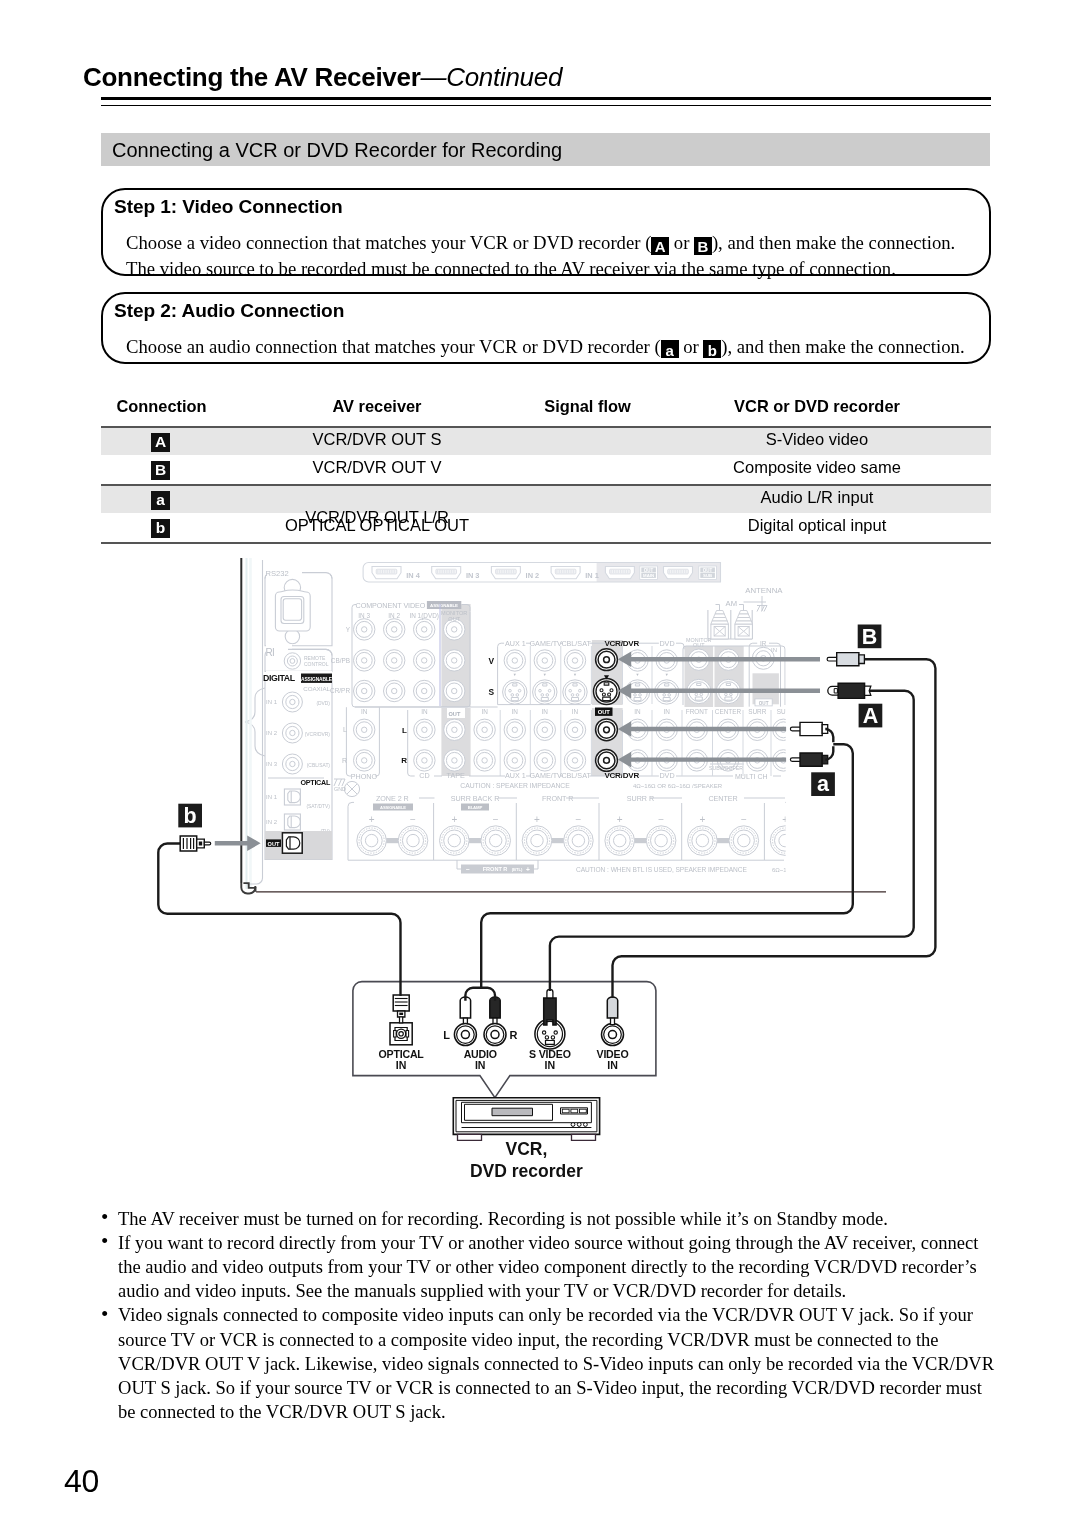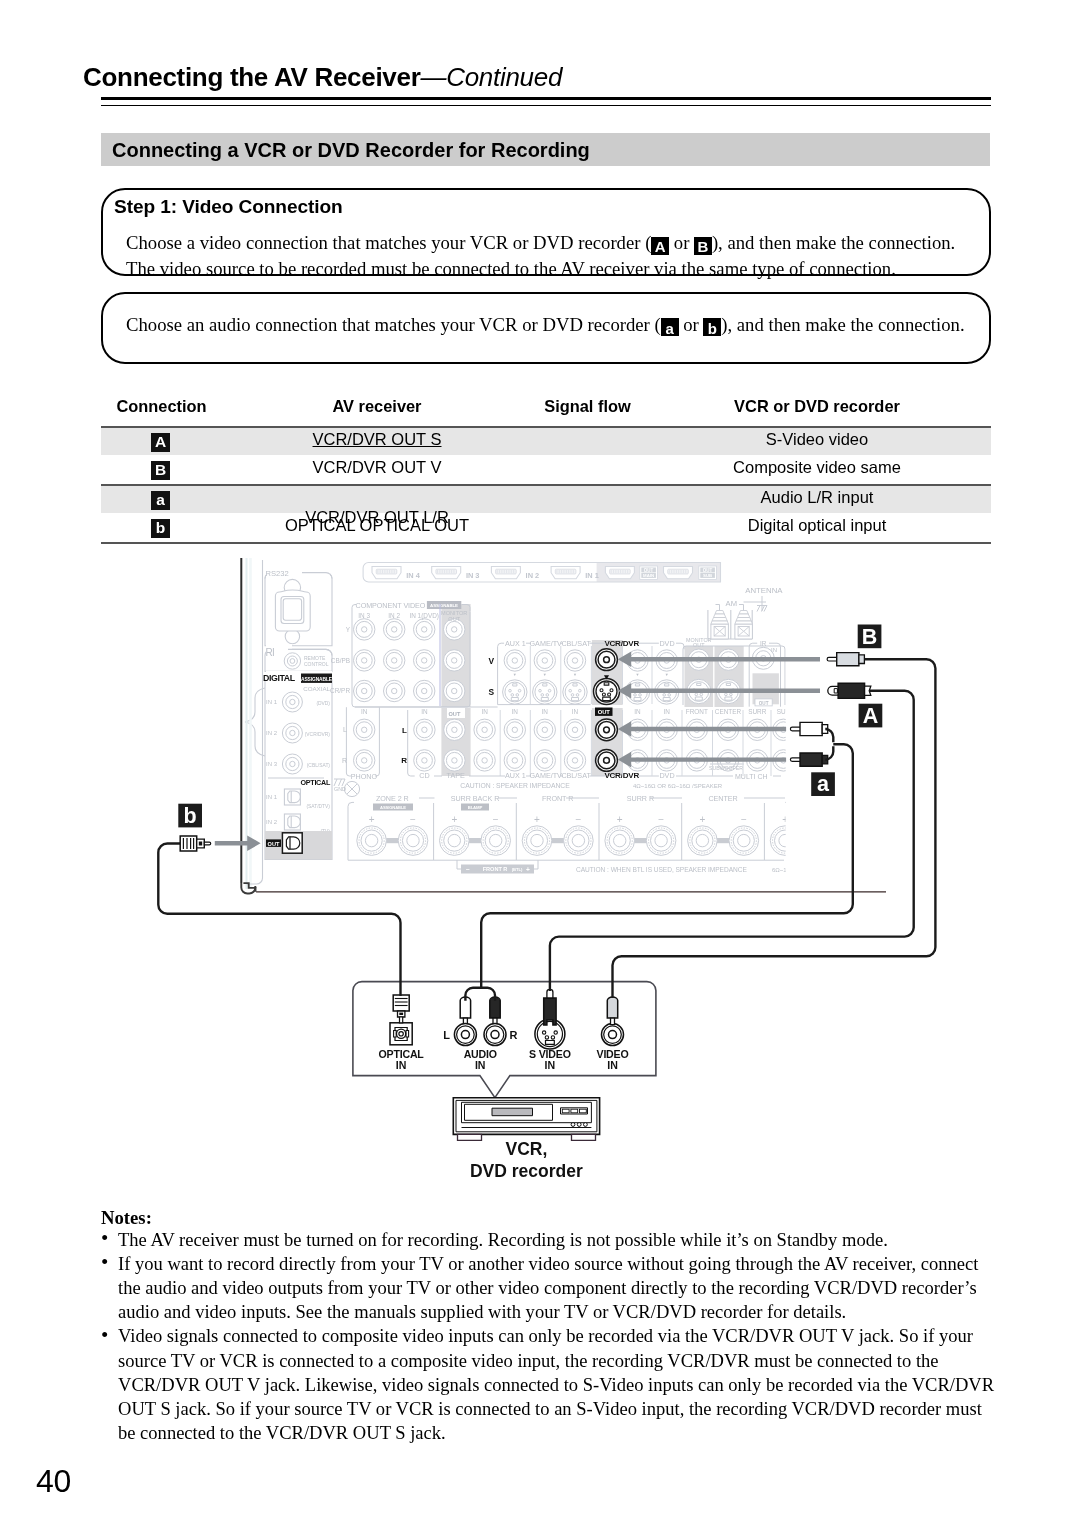--- a/index.html
+++ b/index.html
@@ -3,85 +3,85 @@
 <meta charset="utf-8">
 <style>
   html,body{margin:0;padding:0;}
   body{width:1080px;height:1526px;background:#fff;-webkit-font-smoothing:antialiased;font-family:"Liberation Serif",serif;position:relative;overflow:hidden;}
   .page{position:absolute;left:0;top:0;width:1080px;height:1526px;}
   #hdr-title{position:absolute;left:83px;top:62px;font-family:"Liberation Sans",sans-serif;font-weight:bold;font-size:26px;letter-spacing:-0.3px;white-space:nowrap;}
   #hdr-title i{font-style:italic;font-weight:normal;}
   .rule-thick{position:absolute;left:101px;top:97px;width:890px;height:3px;background:#000;}
   .rule-thin{position:absolute;left:101px;top:105px;width:890px;height:1.2px;background:#000;}
   #sec-bar{position:absolute;left:101px;top:133px;width:889px;height:33px;background:#ccc;}
-  #sec-bar span{position:absolute;left:11px;top:6px;font-family:"Liberation Sans",sans-serif;font-weight:bold;font-size:20px;}
+  #sec-bar span{position:absolute;left:11px;top:6px;font-family:"Liberation Sans",sans-serif;font-weight:normal;font-size:20px;}
 
   .stepbox{position:absolute;left:101px;border:2.2px solid #000;border-radius:24px;box-sizing:border-box;width:890px;}
   .step-title{font-family:"Liberation Sans",sans-serif;font-weight:bold;font-size:19.1px;margin:0 0 1px 0;padding:0;letter-spacing:-0.1px;}
   .step-body{font-family:"Liberation Serif",serif;font-size:18.7px;line-height:25.5px;margin:12px;}
   .tag{display:inline-block;background:#000;color:#fff;font-family:"Liberation Sans",sans-serif;font-weight:bold;text-align:center;line-height:1;vertical-align:-1px;}
   .tagA{width:17.8px;height:18px;font-size:15px;padding-top:2.5px;box-sizing:border-box;vertical-align:-3px;}
   .taga{width:17.8px;height:18px;font-size:15px;padding-top:3px;box-sizing:border-box;vertical-align:-3px;}
 
 
   #tbl{position:absolute;left:101px;top:398px;width:890px;}
   .th{position:absolute;font-family:"Liberation Sans",sans-serif;font-weight:bold;font-size:16.4px;text-align:center;top:-1px;}
   .trule{position:absolute;left:0;width:890px;height:2px;background:#555;}
   .tband{position:absolute;left:0;width:890px;height:27px;background:#e6e6e6;}
   .tc{position:absolute;font-family:"Liberation Sans",sans-serif;font-size:16.5px;text-align:center;}
   .ctag{display:inline-block;background:#111;color:#fff;font-family:"Liberation Sans",sans-serif;font-weight:bold;text-align:center;width:18.7px;height:18.5px;font-size:15.5px;line-height:18.5px;position:relative;left:-1px;}
 
   #notes{position:absolute;left:101px;top:1206.5px;width:900px;font-family:"Liberation Serif",serif;}
   #notes-title{font-weight:bold;font-size:18.7px;line-height:21px;}
   .note{position:relative;padding-left:17px;font-size:18.55px;line-height:24.2px;}
   .note .bul{position:absolute;left:0px;top:-1.5px;font-size:21px;}
-  #pageno{position:absolute;left:36px;top:1463px;font-family:"Liberation Sans",sans-serif;font-size:32px;letter-spacing:-0.3px;}
+  #pageno{position:absolute;left:64px;top:1463px;font-family:"Liberation Sans",sans-serif;font-size:32px;letter-spacing:-0.3px;}
 </style>
 </head>
 <body>
 
 <div class="page">
   <div id="hdr-title"><span>Connecting the AV Receiver</span><i>—Continued</i></div>
   <div class="rule-thick"></div>
   <div class="rule-thin"></div>
   <div id="sec-bar">
       <span>Connecting a VCR or DVD Recorder for Recording</span>
     </div>
   <div class="stepbox" id="step1" style="top:188px;height:88px;padding:6px 12px 0 11px;">
     <div class="step-title">Step 1: Video Connection</div>
     <div class="step-body"><span>Choose a video connection that matches your VCR or DVD recorder (</span><span class="tag tagA">A</span><span> or </span><span class="tag tagA">B</span><span>), and then make the connection. The video source to be recorded must be connected to the AV receiver via the same type of connection.</span></div>
   </div>
   <div class="stepbox" id="step2" style="top:292px;height:72px;padding:6px 12px 0 11px;">
+    <div class="step-title">Step 2: Audio Connection</div>
     <div class="step-body"><span>Choose an audio connection that matches your VCR or DVD recorder (</span><span class="tag taga">a</span><span> or </span><span class="tag taga">b</span><span>), and then make the connection.</span></div>
   </div>
   <div id="tbl">
     <div class="th" style="left:0px;width:121px;">Connection</div>
     <div class="th" style="left:156px;width:240px;">AV receiver</div>
     <div class="th" style="left:386.5px;width:200px;">Signal flow</div>
     <div class="th" style="left:616px;width:200px;">VCR or DVD recorder</div>
     <div class="trule" style="top:28px;"></div>
     <div class="tband" style="top:30px;"></div>
     <div class="trule" style="top:86px;"></div>
     <div class="tband" style="top:88px;"></div>
     <div class="trule" style="top:144px;"></div>
     <div class="tc" style="left:0px;width:121px;top:34px;"><span class="ctag">A</span></div>
-    <div class="tc" style="left:156px;width:240px;top:32px;text-decoration:underline;">VCR/DVR OUT S</div>
+    <div class="tc" style="left:156px;width:240px;top:32px;">VCR/DVR OUT S</div>
     <div class="tc" style="left:616px;width:200px;top:32px;">S-Video video</div>
     <div class="tc" style="left:0px;width:121px;top:62px;"><span class="ctag">B</span></div>
     <div class="tc" style="left:156px;width:240px;top:60px;">VCR/DVR OUT V</div>
     <div class="tc" style="left:616px;width:200px;top:60px;">Composite video same</div>
     <div class="tc" style="left:0px;width:121px;top:92px;"><span class="ctag">a</span></div>
     <div class="tc" style="left:156px;width:240px;top:90px;margin-top:20px;">VCR/DVR OUT L/R</div>
     <div class="tc" style="left:616px;width:200px;top:90px;">Audio L/R input</div>
     <div class="tc" style="left:0px;width:121px;top:120px;"><span class="ctag">b</span></div>
     <div class="tc" style="left:156px;width:240px;top:118px;">OPTICAL OPTICAL OUT</div>
     <div class="tc" style="left:616px;width:200px;top:118px;">Digital optical input</div>
   </div>
   <div id="notes">
-    <div id="notes-title">Notes:</div>
     <div class="note"><span class="bul">•</span><span>The AV receiver must be turned on for recording. Recording is not possible while it’s on Standby mode.</span></div>
     <div class="note"><span class="bul">•</span><span>If you want to record directly from your TV or another video source without going through the AV receiver, connect the audio and video outputs from your TV or other video component directly to the recording VCR/DVD recorder’s audio and video inputs. See the manuals supplied with your TV or VCR/DVD recorder for details.</span></div>
     <div class="note"><span class="bul">•</span><span>Video signals connected to composite video inputs can only be recorded via the VCR/DVR OUT V jack. So if your source TV or VCR is connected to a composite video input, the recording VCR/DVR must be connected to the VCR/DVR OUT V jack. Likewise, video signals connected to S-Video inputs can only be recorded via the VCR/DVR OUT S jack. So if your source TV or VCR is connected to an S-Video input, the recording VCR/DVD recorder must be connected to the VCR/DVR OUT S jack.</span></div>
   </div>
   <div id="pageno">40</div>
   <svg id="diagram" width="1080" height="1526" viewBox="0 0 1080 1526" xmlns="http://www.w3.org/2000/svg" style="position:absolute;left:0;top:0;pointer-events:none;" font-family="Liberation Sans, sans-serif">
 <g>
 <rect x="596.6" y="562.5" width="124" height="19.5" fill="#e8e8ec"></rect>
 <path d="M 368.6 562.5 H 720.5 V 582 H 368.6 a 5.5 5.5 0 0 1 -5.5 -5.5 v -8.5 a 5.5 5.5 0 0 1 5.5 -5.5 z" fill="none" stroke="#d5d9e0" stroke-width="1.1"></path>
 <path d="M 372 566.5 h 29 v 6.2 l -4 6 h -21 l -4 -6 z" fill="#fff" stroke="#d5d9e0" stroke-width="1.1"></path>

